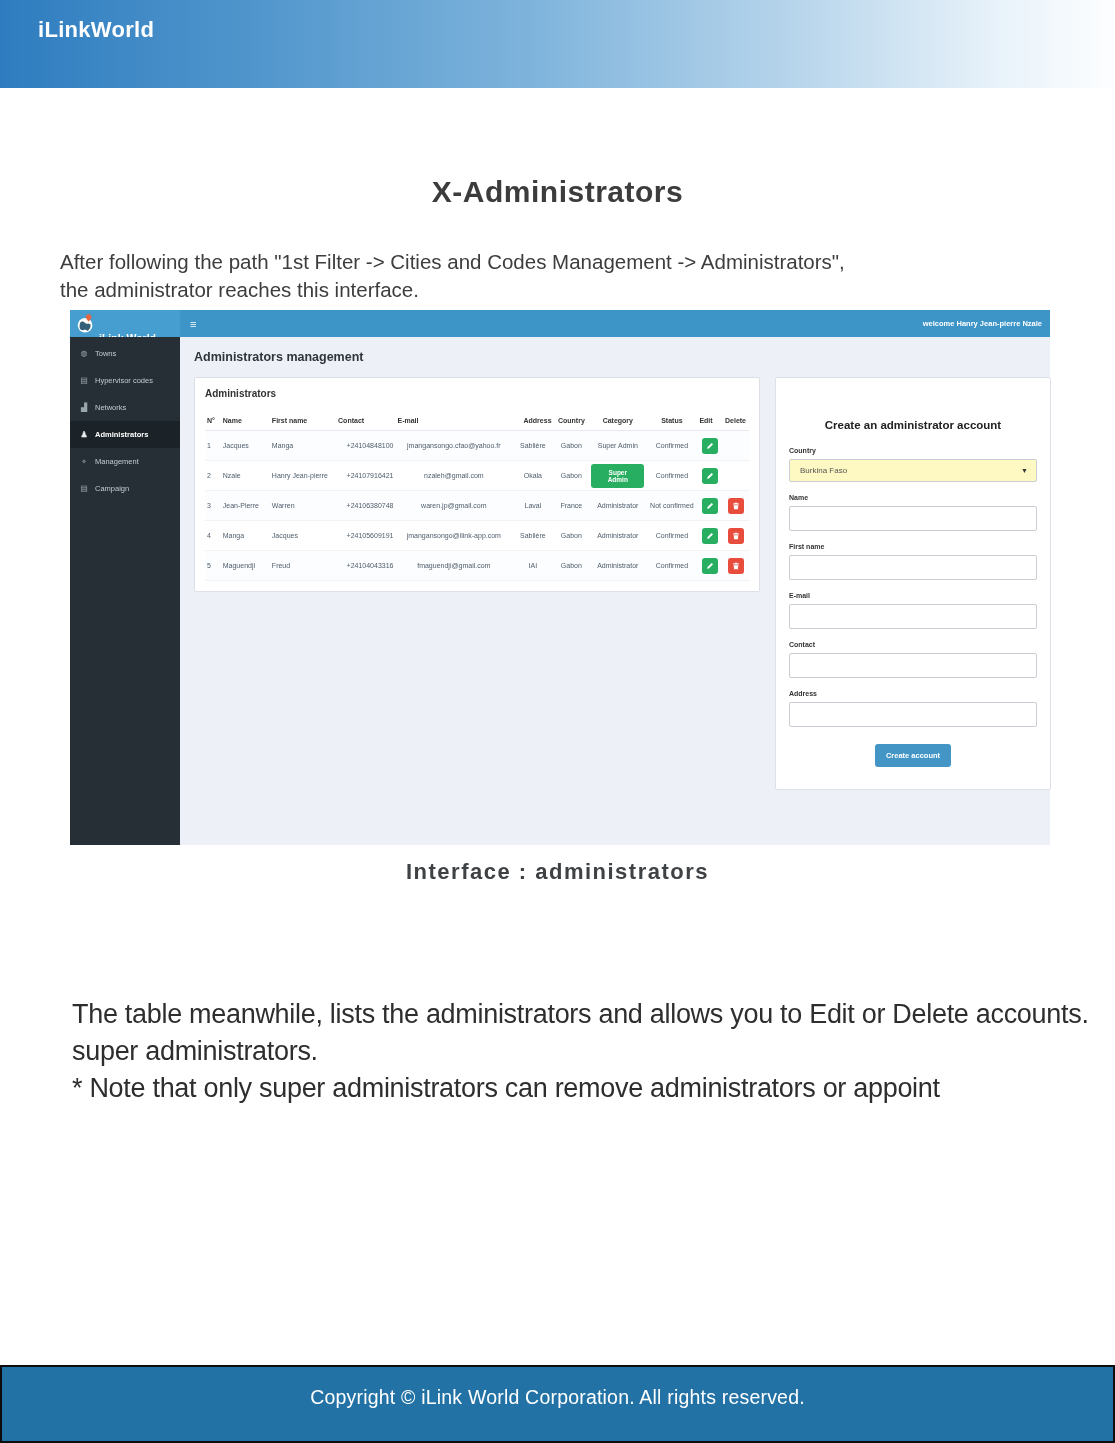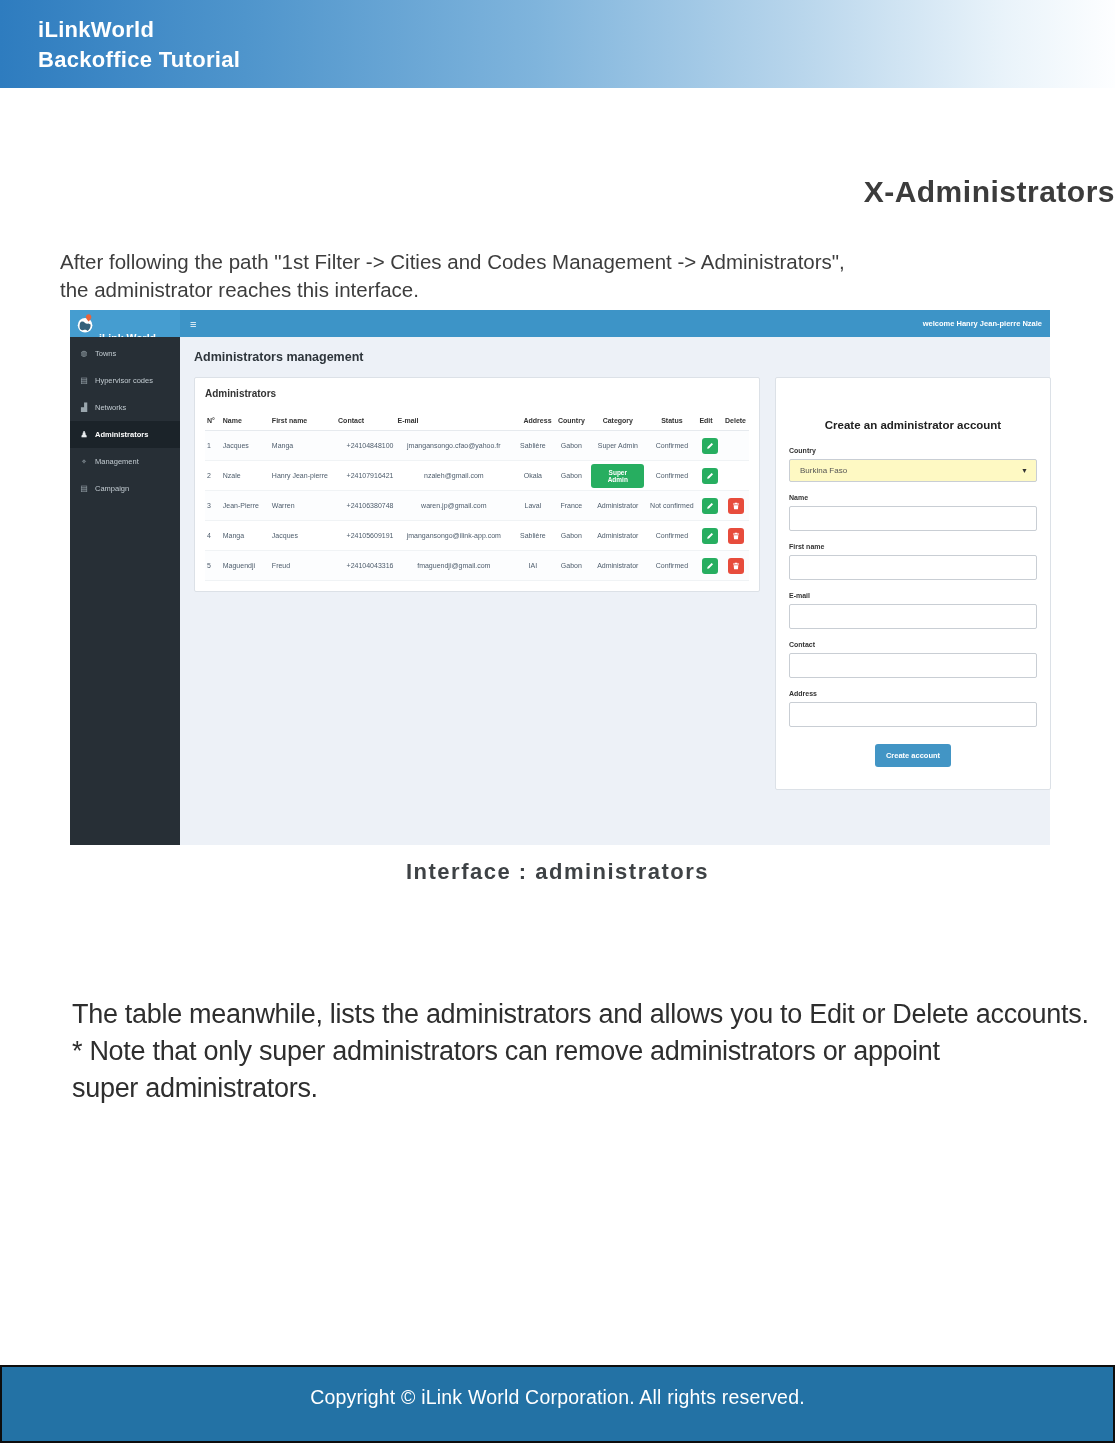--- a/index.html
+++ b/index.html
@@ -12,21 +12,21 @@
   
   .banner {
     position:absolute; top:0; left:0; width:1115px; height:88px;
     background:linear-gradient(90deg,#2e7cbf 0%,#4f95cc 22%,#7fb4dc 48%,#b9d6ec 72%,#e9f3fa 90%,#fdfeff 100%);
     color:#ffffff; padding:15px 8px 0 38px;
   }
   .banner-line { font-size:22px; font-weight:600; line-height:30px; letter-spacing:.3px; }
 
   
   .doc-title {
-    position:absolute; top:175px; left:0; width:100%; text-align:right;
+    position:absolute; top:175px; left:0; width:100%; text-align:center;
     font-size:30px; font-weight:700; color:#3c3c3c; letter-spacing:.5px;
   }
   .intro {
     position:absolute; top:248px; left:60px;
     font-size:20.5px; color:#3d3d3d; line-height:28px;
   }
   .caption {
     position:absolute; top:859px; left:0; width:100%; text-align:center;
     font-size:22px; font-weight:700; color:#3e4245; letter-spacing:1.5px;
   }
@@ -118,21 +118,20 @@
     background:#2372a5; border:2px solid #0d0d0d; color:#fff;
     display:flex; align-items:center; justify-content:center;
     padding-bottom:14px; font-size:19.5px; letter-spacing:.2px;
   }
 </style>
 </head>
 <body>
 
 <div class="banner">
   <div class="banner-line">iLinkWorld</div>
-  <div class="banner-line">Backoffice Tutorial</div>
 </div>
 
 <div class="doc-title">X-Administrators</div>
 <div class="intro">
   <div>After following the path "1st Filter -&gt; Cities and Codes Management -&gt; Administrators",</div>
   <div>the administrator reaches this interface.</div>
 </div>
 
 <div class="shot">
 
@@ -335,19 +334,19 @@
         </div>
       </div>
     </div>
   </div>
 </div>
 
 <div class="caption">Interface : administrators</div>
 
 <div class="notes">
   <div>The table meanwhile, lists the administrators and allows you to Edit or Delete accounts.</div>
+  <div>super administrators.</div>
   <div>* Note that only super administrators can remove administrators or appoint</div>
-  <div>super administrators.</div>
 </div>
 
 <div class="page-footer">
   <span>Copyright © iLink World Corporation. All rights reserved.</span>
 </div>
 
 </body></html>

